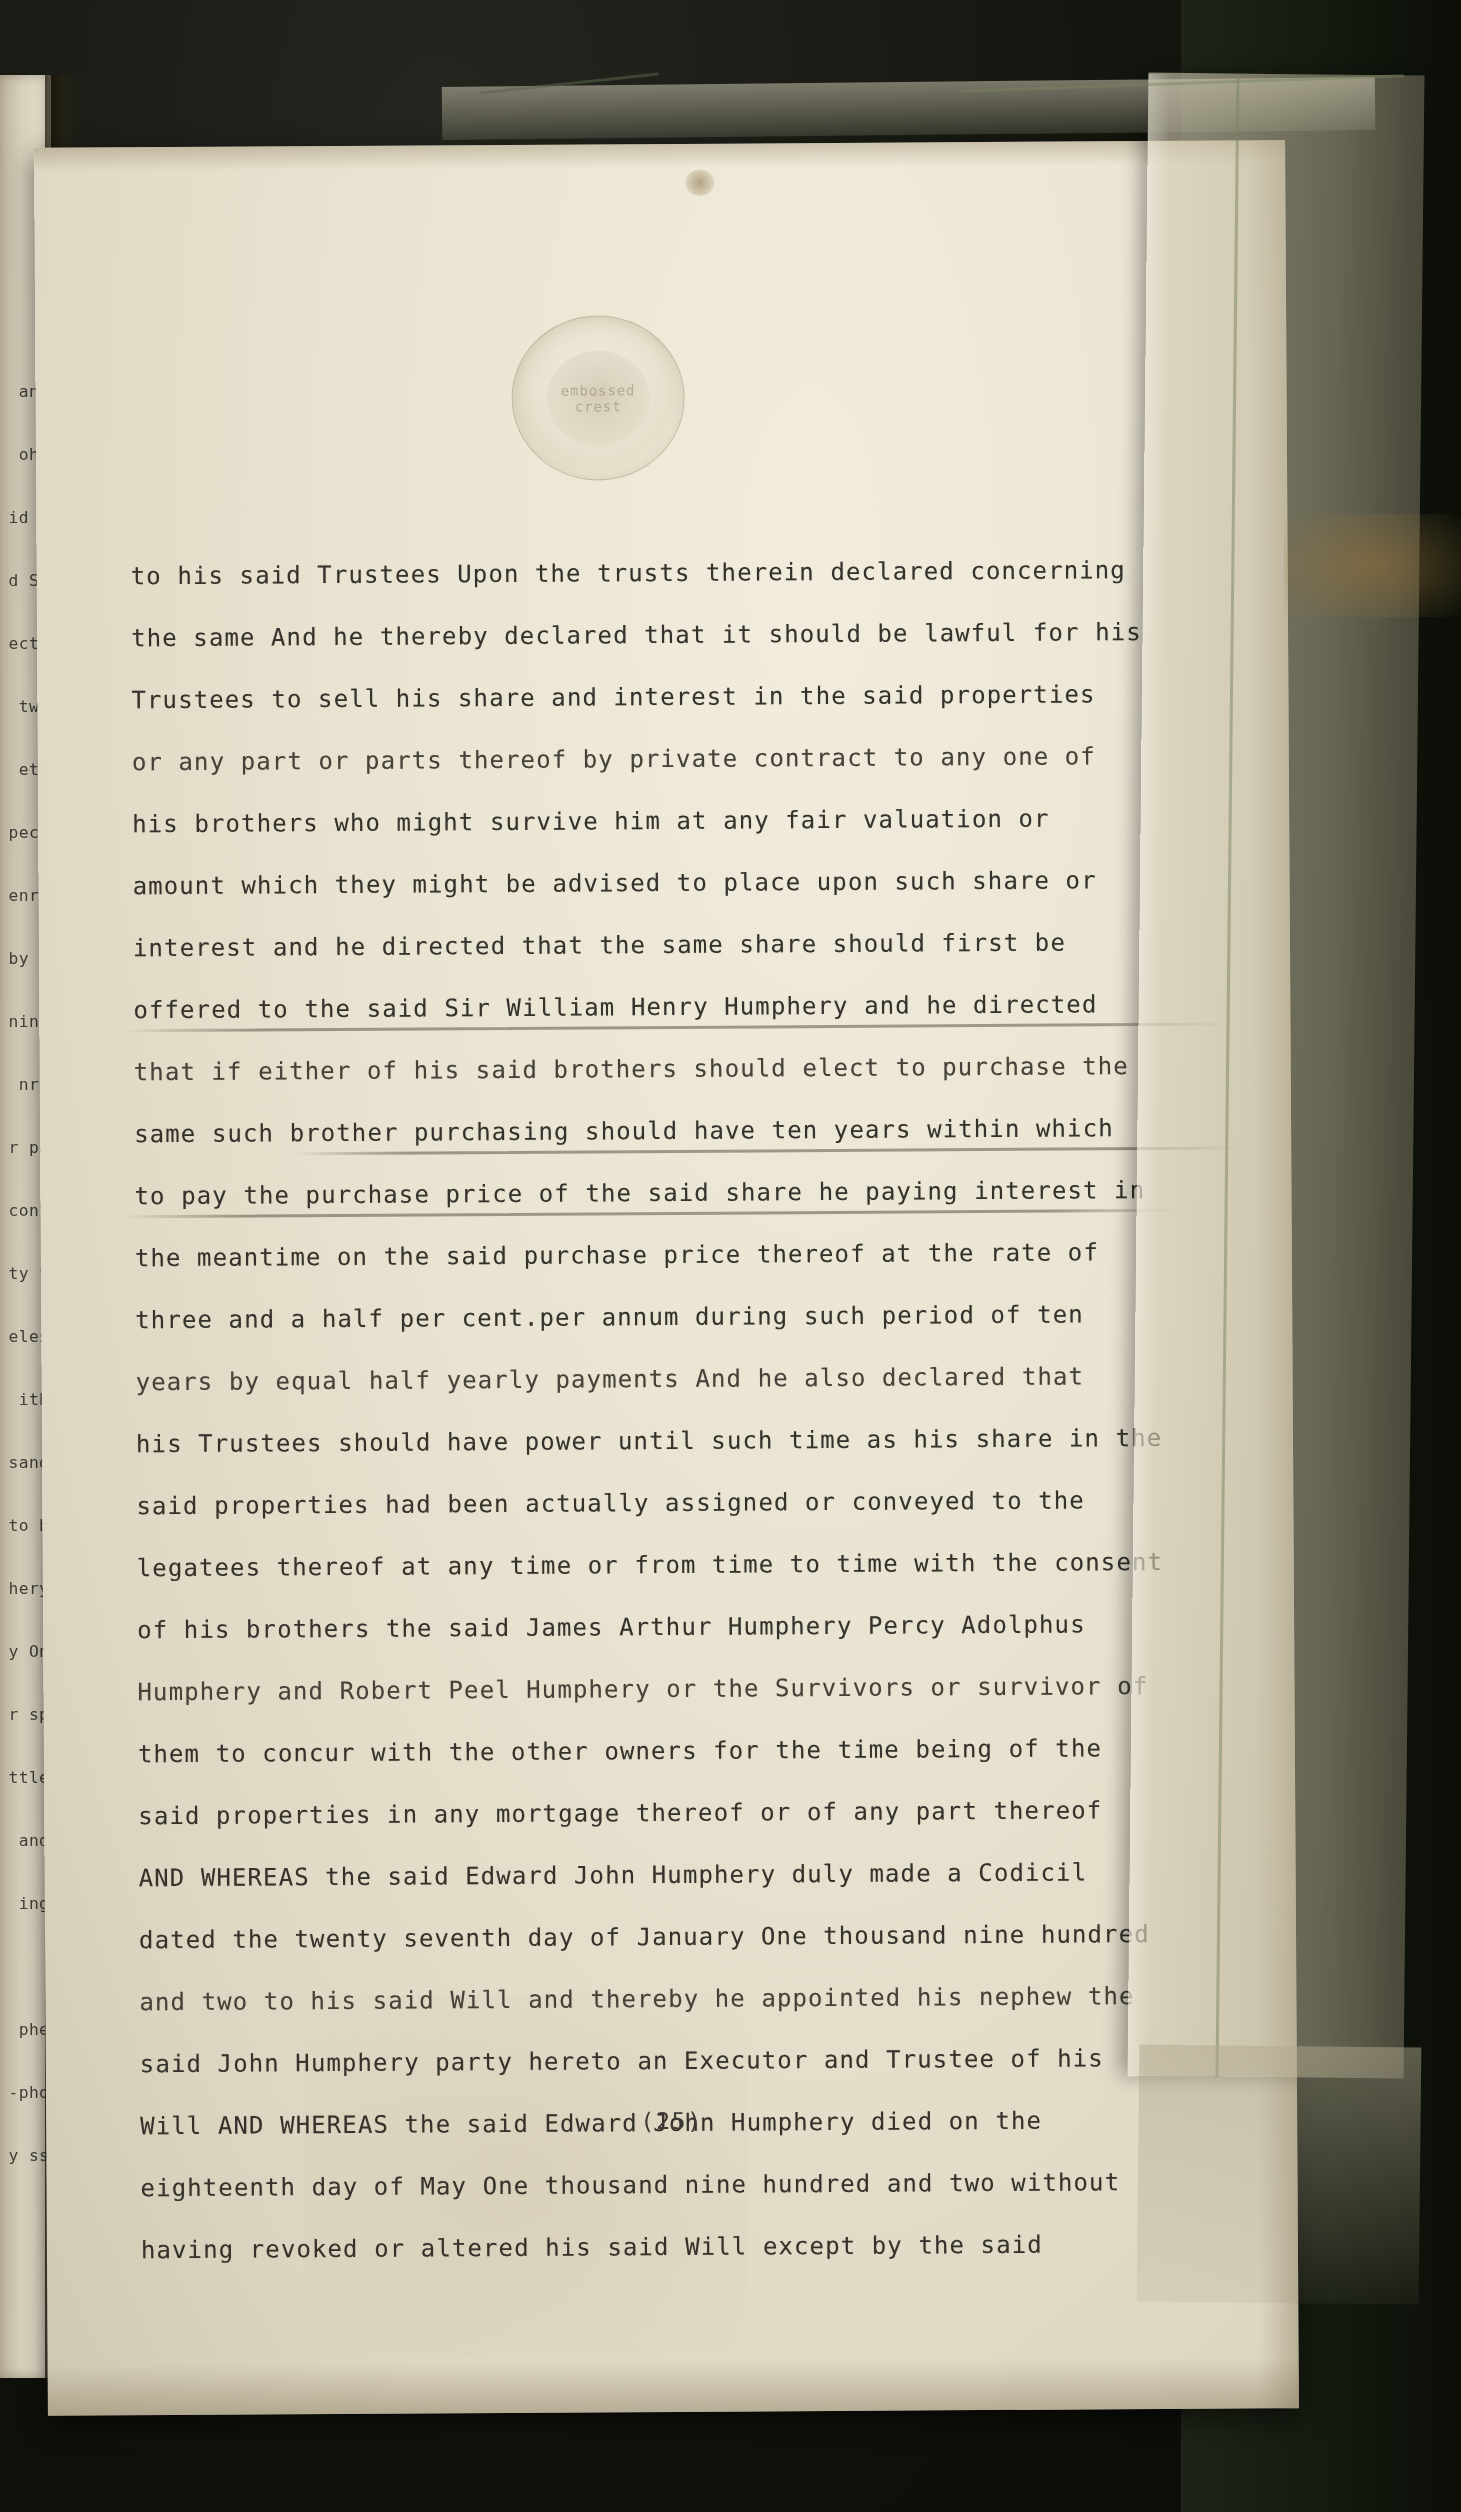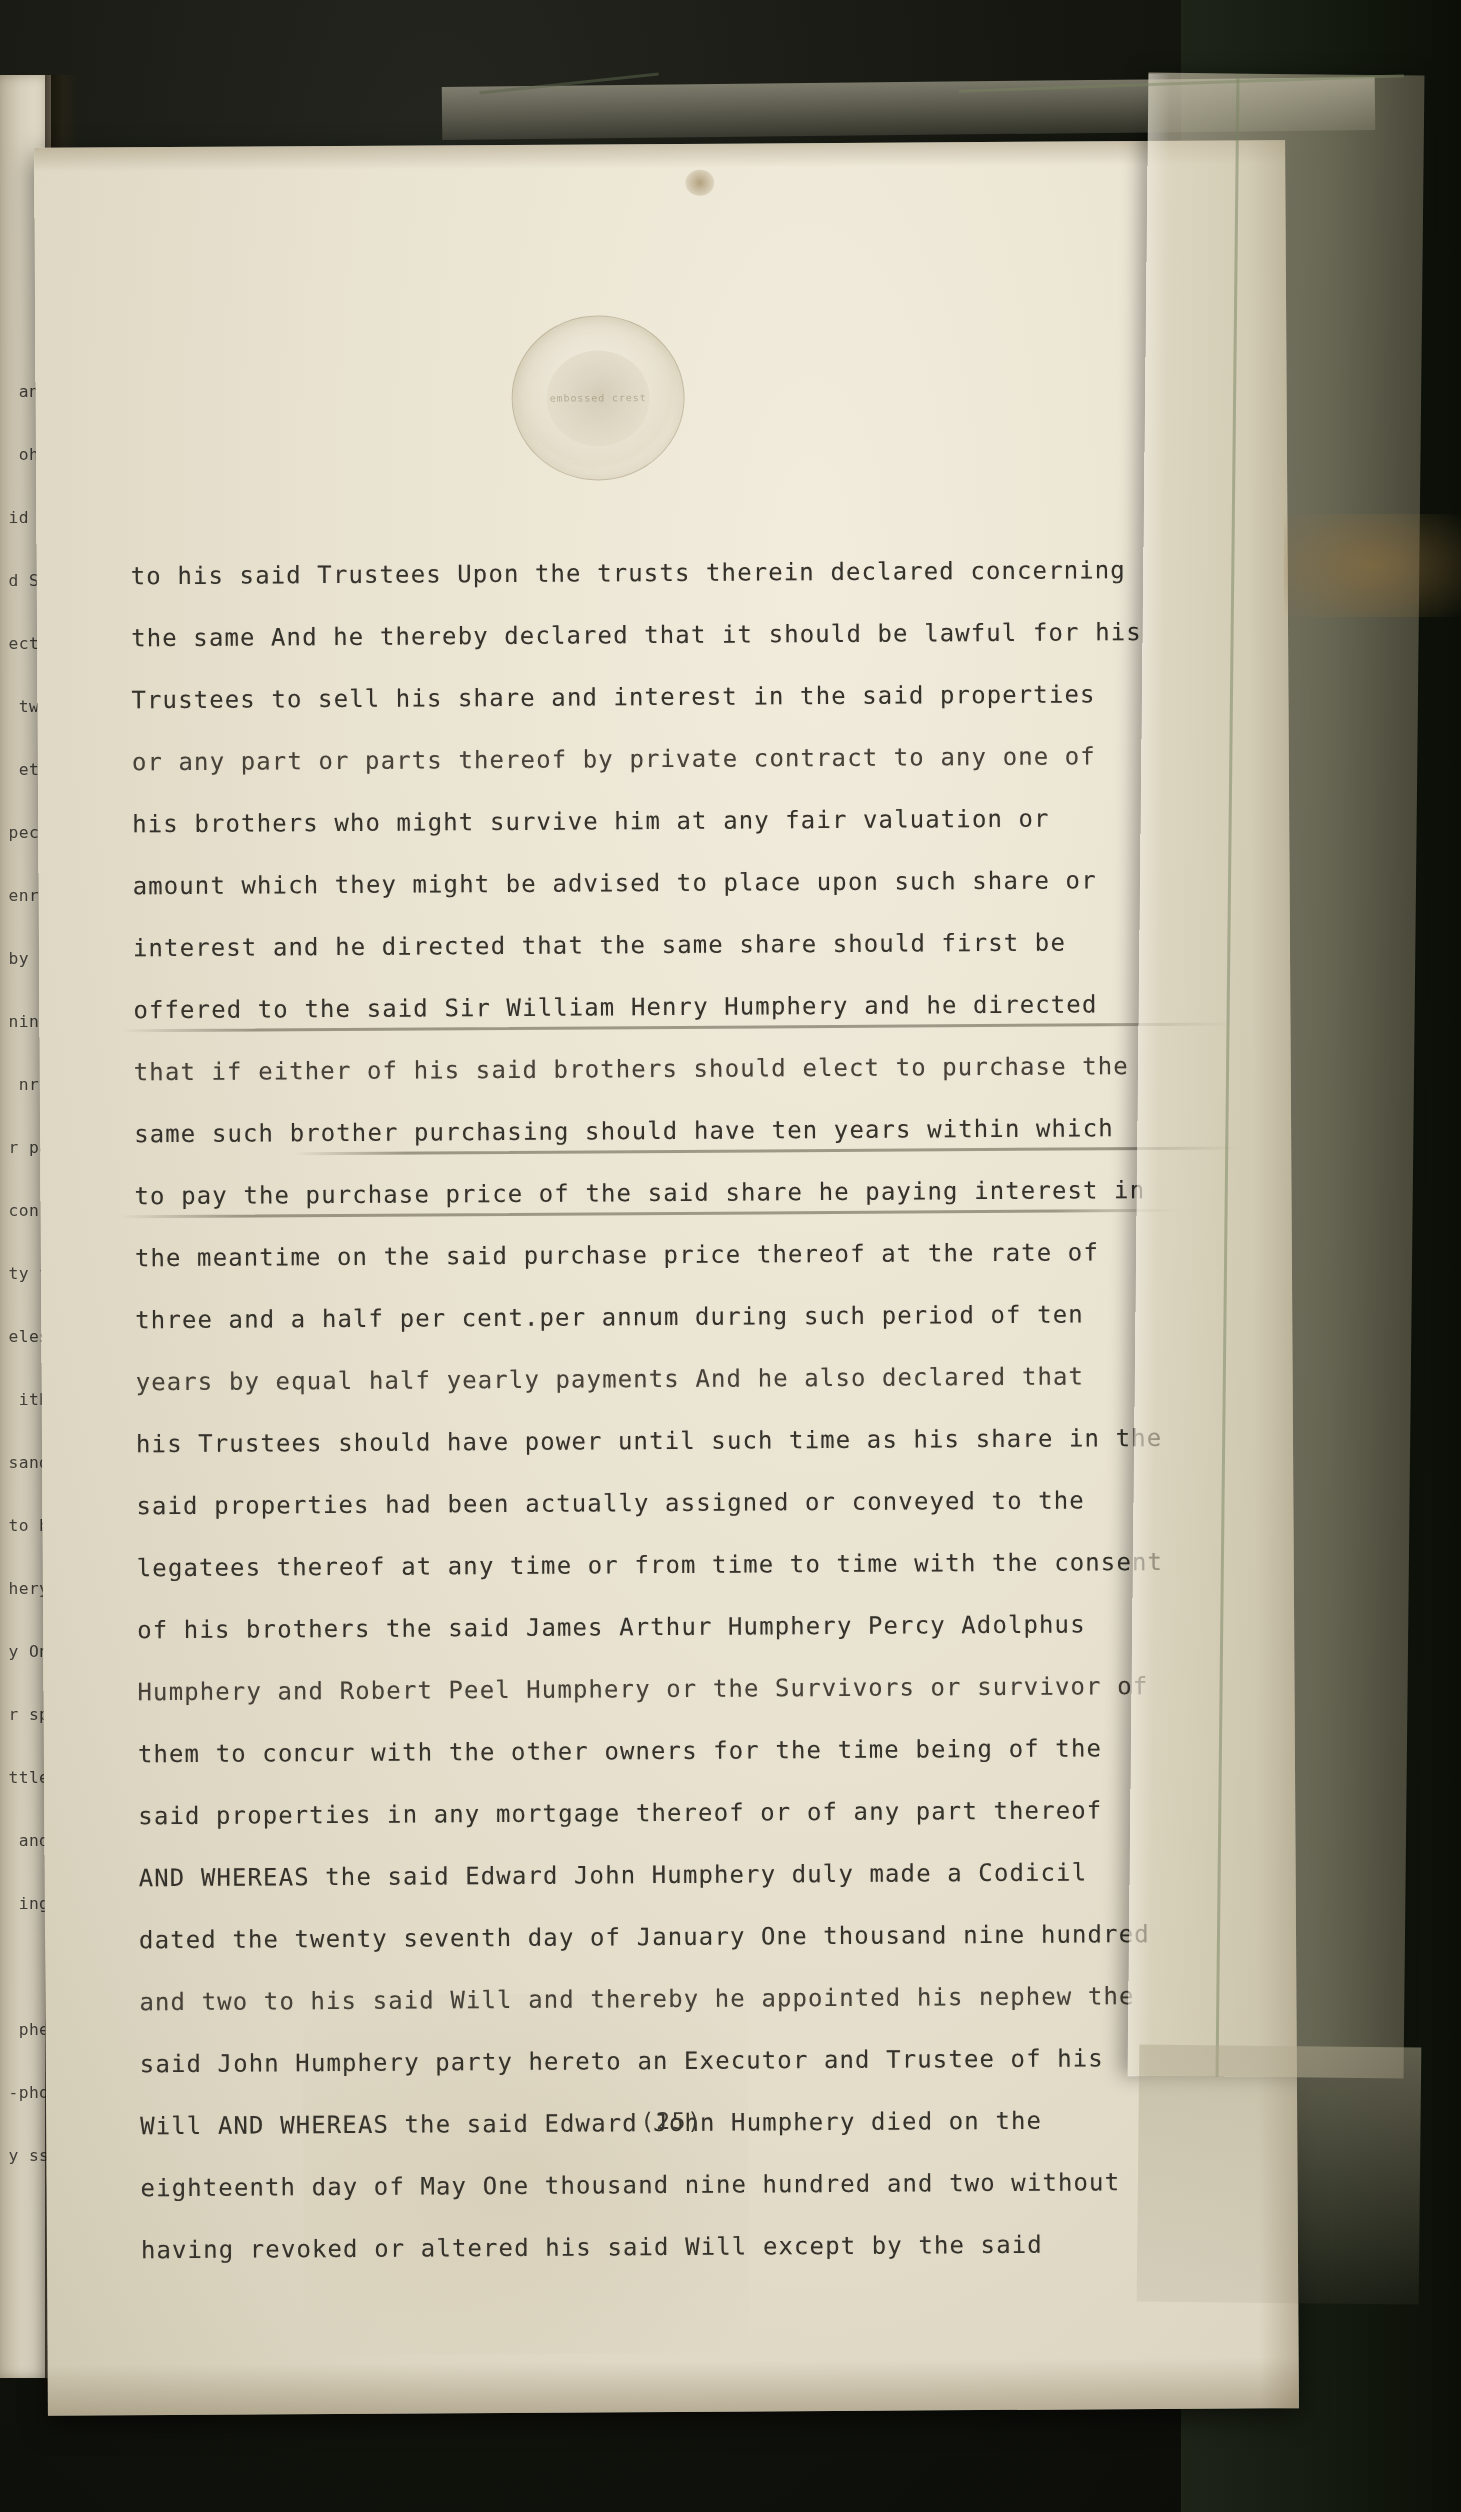--- a/index.html
+++ b/index.html
@@ -115,21 +115,21 @@
     box-shadow: inset 0 0 15.4px rgba(160,146,112,0.35);
     display: flex;
     align-items: center;
     justify-content: center;
   }
   .seal-inner {
     width: 103px; height: 96px;
     border-radius: 50%;
     background: radial-gradient(circle at 50% 45%, rgba(168,154,120,0.40), rgba(190,178,146,0.12) 70%, rgba(255,255,255,0) 80%);
     color: rgba(120,106,74,0.40);
-    font-size: 10px;
+    font-size: 14px;
     display: flex;
     align-items: center;
     justify-content: center;
     text-align: center;
     letter-spacing: 0.9px;
   }
 
   
   .body-text {
     position: absolute;

